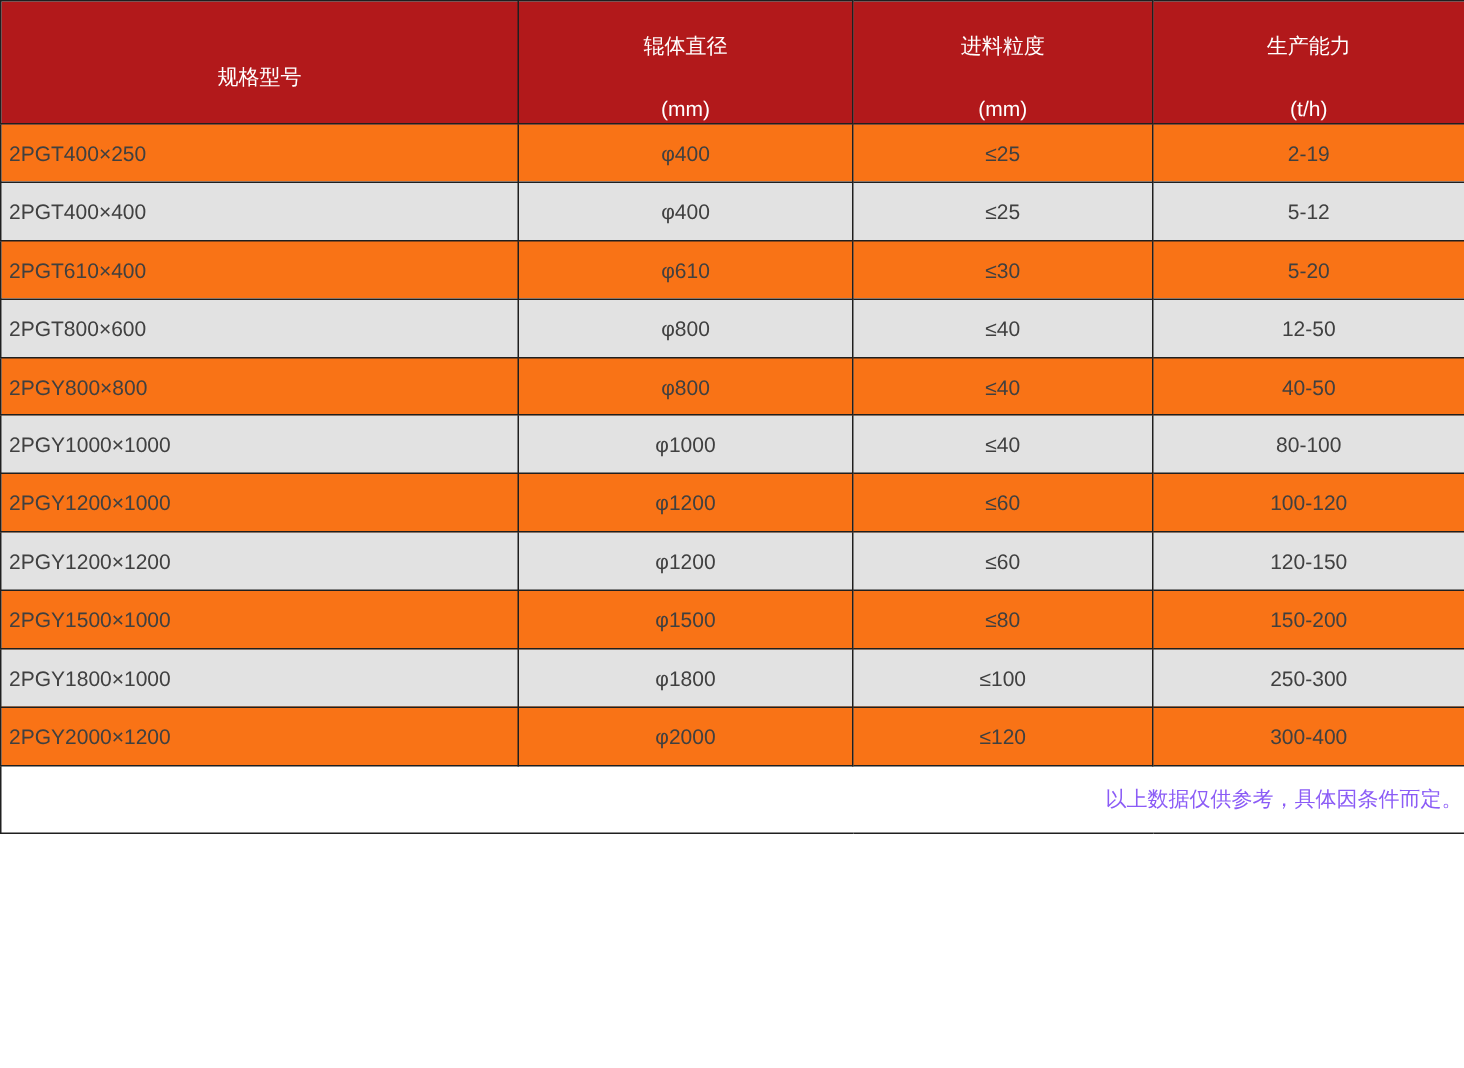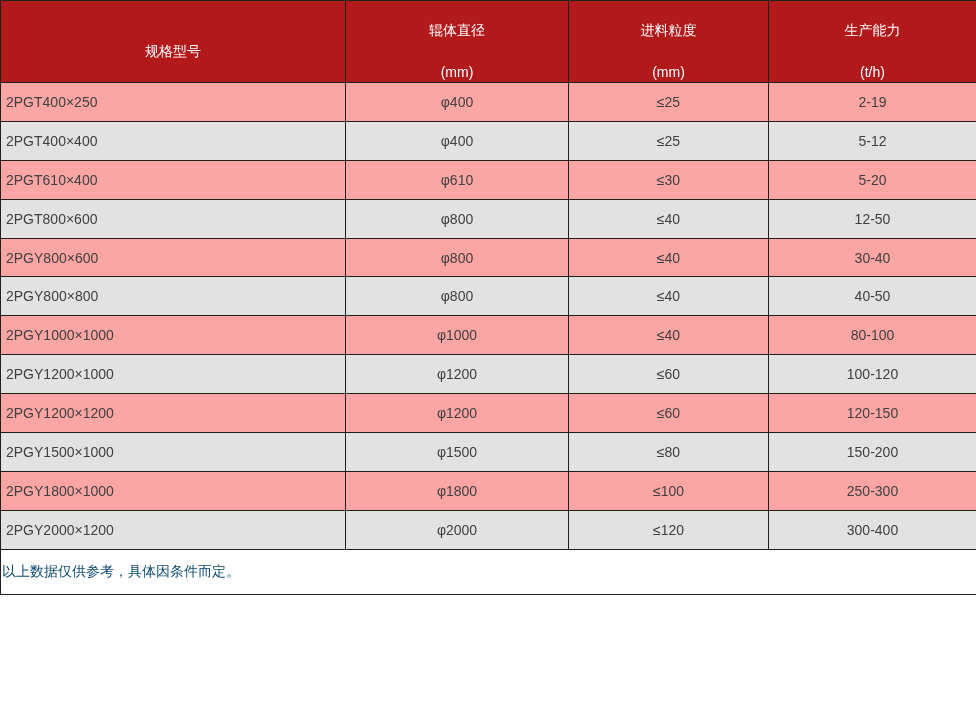--- a/index.html
+++ b/index.html
@@ -41,36 +41,36 @@
     height: 100%;
     line-height: 1.1;
     margin-top: 20px;
   }
   
   tbody td {
     height: 38.9px;
     font-size: 14px;
     color: #404040;
     text-align: center;
-    background: #fca5a5;
+    background: #f97316;
     padding: 0;
   }
   tbody tr:nth-child(even) td {
     background: #e2e2e2;
   }
   tbody td.cell-model {
     text-align: left;
     padding-left: 5px;
   }
   
   tfoot td {
     height: 45px;
-    text-align: left;
+    text-align: right;
     font-size: 14px;
-    color: #0c4a6e;
+    color: #8b5cf6;
     background: #ffffff;
   }
 </style>
 </head>
 <body>
 
 <div class="table-wrap">
   <table class="spec">
     <colgroup>
       <col style="width:345px">
@@ -124,26 +124,20 @@
     <td>≤30</td>
     <td>5-20</td>
   </tr>
         <tr>
     <td class="cell-model">2PGT800×600</td>
     <td>φ800</td>
     <td>≤40</td>
     <td>12-50</td>
   </tr>
         <tr>
-    <td class="cell-model">2PGY800×600</td>
-    <td>φ800</td>
-    <td>≤40</td>
-    <td>30-40</td>
-  </tr>
-        <tr>
     <td class="cell-model">2PGY800×800</td>
     <td>φ800</td>
     <td>≤40</td>
     <td>40-50</td>
   </tr>
         <tr>
     <td class="cell-model">2PGY1000×1000</td>
     <td>φ1000</td>
     <td>≤40</td>
     <td>80-100</td>

